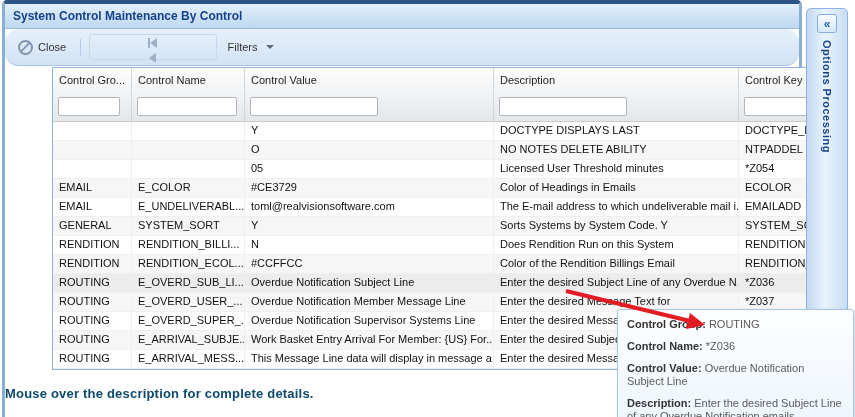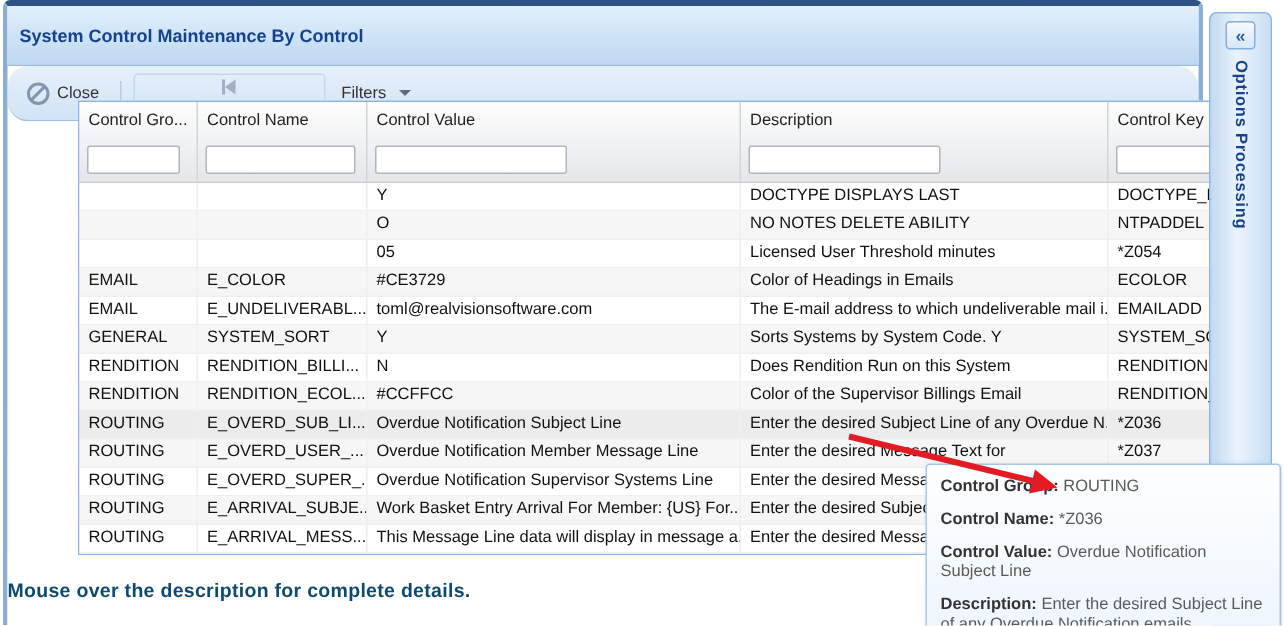--- a/index.html
+++ b/index.html
@@ -5,21 +5,21 @@
   * { margin:0; padding:0; box-sizing:border-box; }
   html,body { width:855px; height:417px; overflow:hidden; background:#ffffff;
               font-family:"Liberation Sans","DejaVu Sans",sans-serif; }
   body { position:relative; font-size:11px; color:#1a1a1a; }
 
   
   .window { position:absolute; left:2px; top:0; width:800px; height:417px;
             background:#ffffff;
             border-left:3px solid #8aaed4; border-right:3px solid #8aaed4;
             border-top:4px solid #2c5386; border-radius:5px 5px 0 0; }
-  .titlebar { height:40px; display:flex; align-items:center; padding:0 8px;
+  .titlebar { height:25px; display:flex; align-items:center; padding:0 8px;
               background:linear-gradient(#e3f0fc 0%,#cfe3f6 50%,#bed8f0 100%);
               border-bottom:1px solid #98badd; }
   .titlebar .title { font-size:12px; font-weight:bold; color:#15428b; }
 
   
   .toolbar { height:37px; display:flex; align-items:center; gap:5px; padding:0 7px;
              background:linear-gradient(#e6f0fb 0%,#d2e3f5 100%);
              border-bottom:1px solid #a4c2e3; color:#333;border-radius:14px; }
   .tb-btn { display:flex; align-items:center; gap:5px; padding:3px 6px; border-radius:3px; cursor:default; }
   .pager-box { display:flex; align-items:center; gap:5px; border:1px solid #c3d7ee;
@@ -220,21 +220,21 @@
         <div class="cell c0">RENDITION</div>
         <div class="cell c1">RENDITION_BILLI...</div>
         <div class="cell c2">N</div>
         <div class="cell c3">Does Rendition Run on this System</div>
         <div class="cell c4">RENDITION</div>
       </div>
       <div class="row alt">
         <div class="cell c0">RENDITION</div>
         <div class="cell c1">RENDITION_ECOL...</div>
         <div class="cell c2">#CCFFCC</div>
-        <div class="cell c3">Color of the Supervisor Billings Email</div>
+        <div class="cell c3">Color of the Rendition Billings Email</div>
         <div class="cell c4">RENDITION_ECOLOR</div>
       </div>
       <div class="row hov">
         <div class="cell c0">ROUTING</div>
         <div class="cell c1">E_OVERD_SUB_LI...</div>
         <div class="cell c2">Overdue Notification Subject Line</div>
         <div class="cell c3">Enter the desired Subject Line of any Overdue N...</div>
         <div class="cell c4">*Z036</div>
       </div>
       <div class="row alt">

